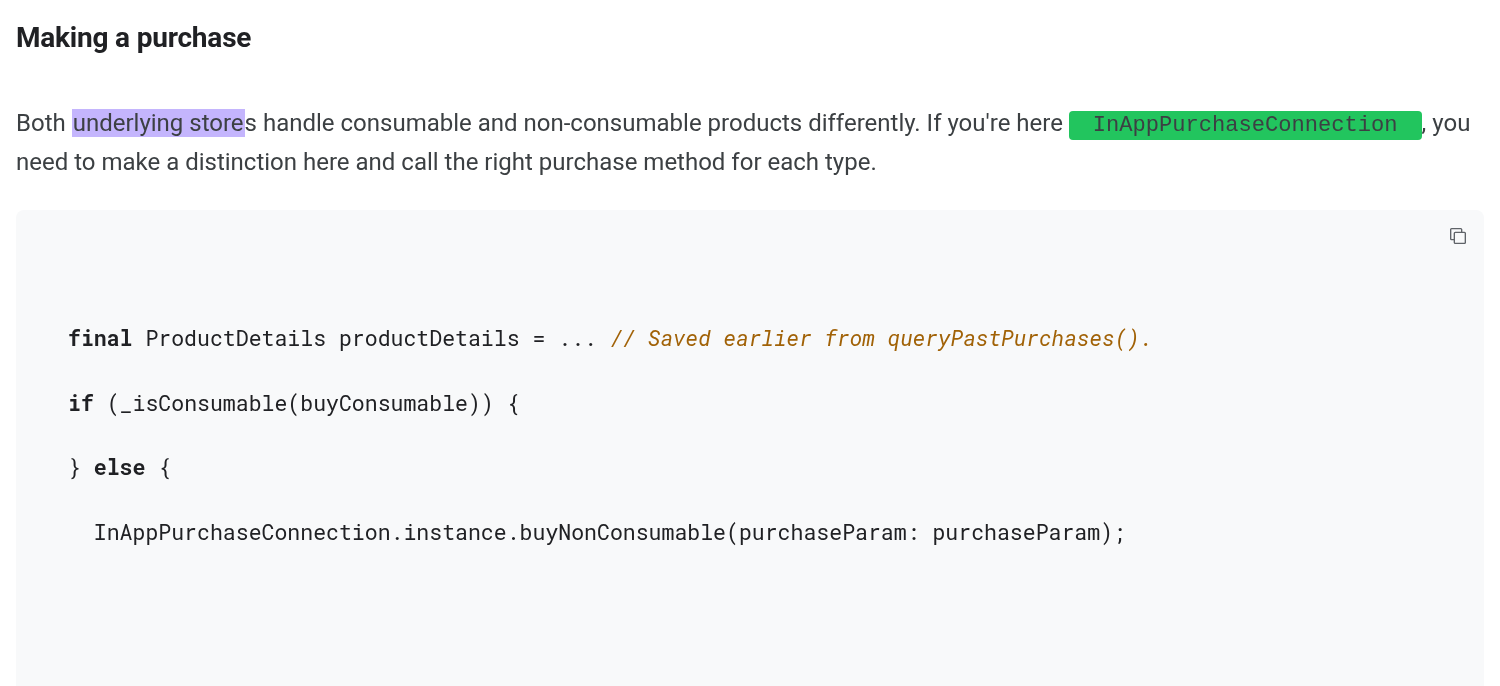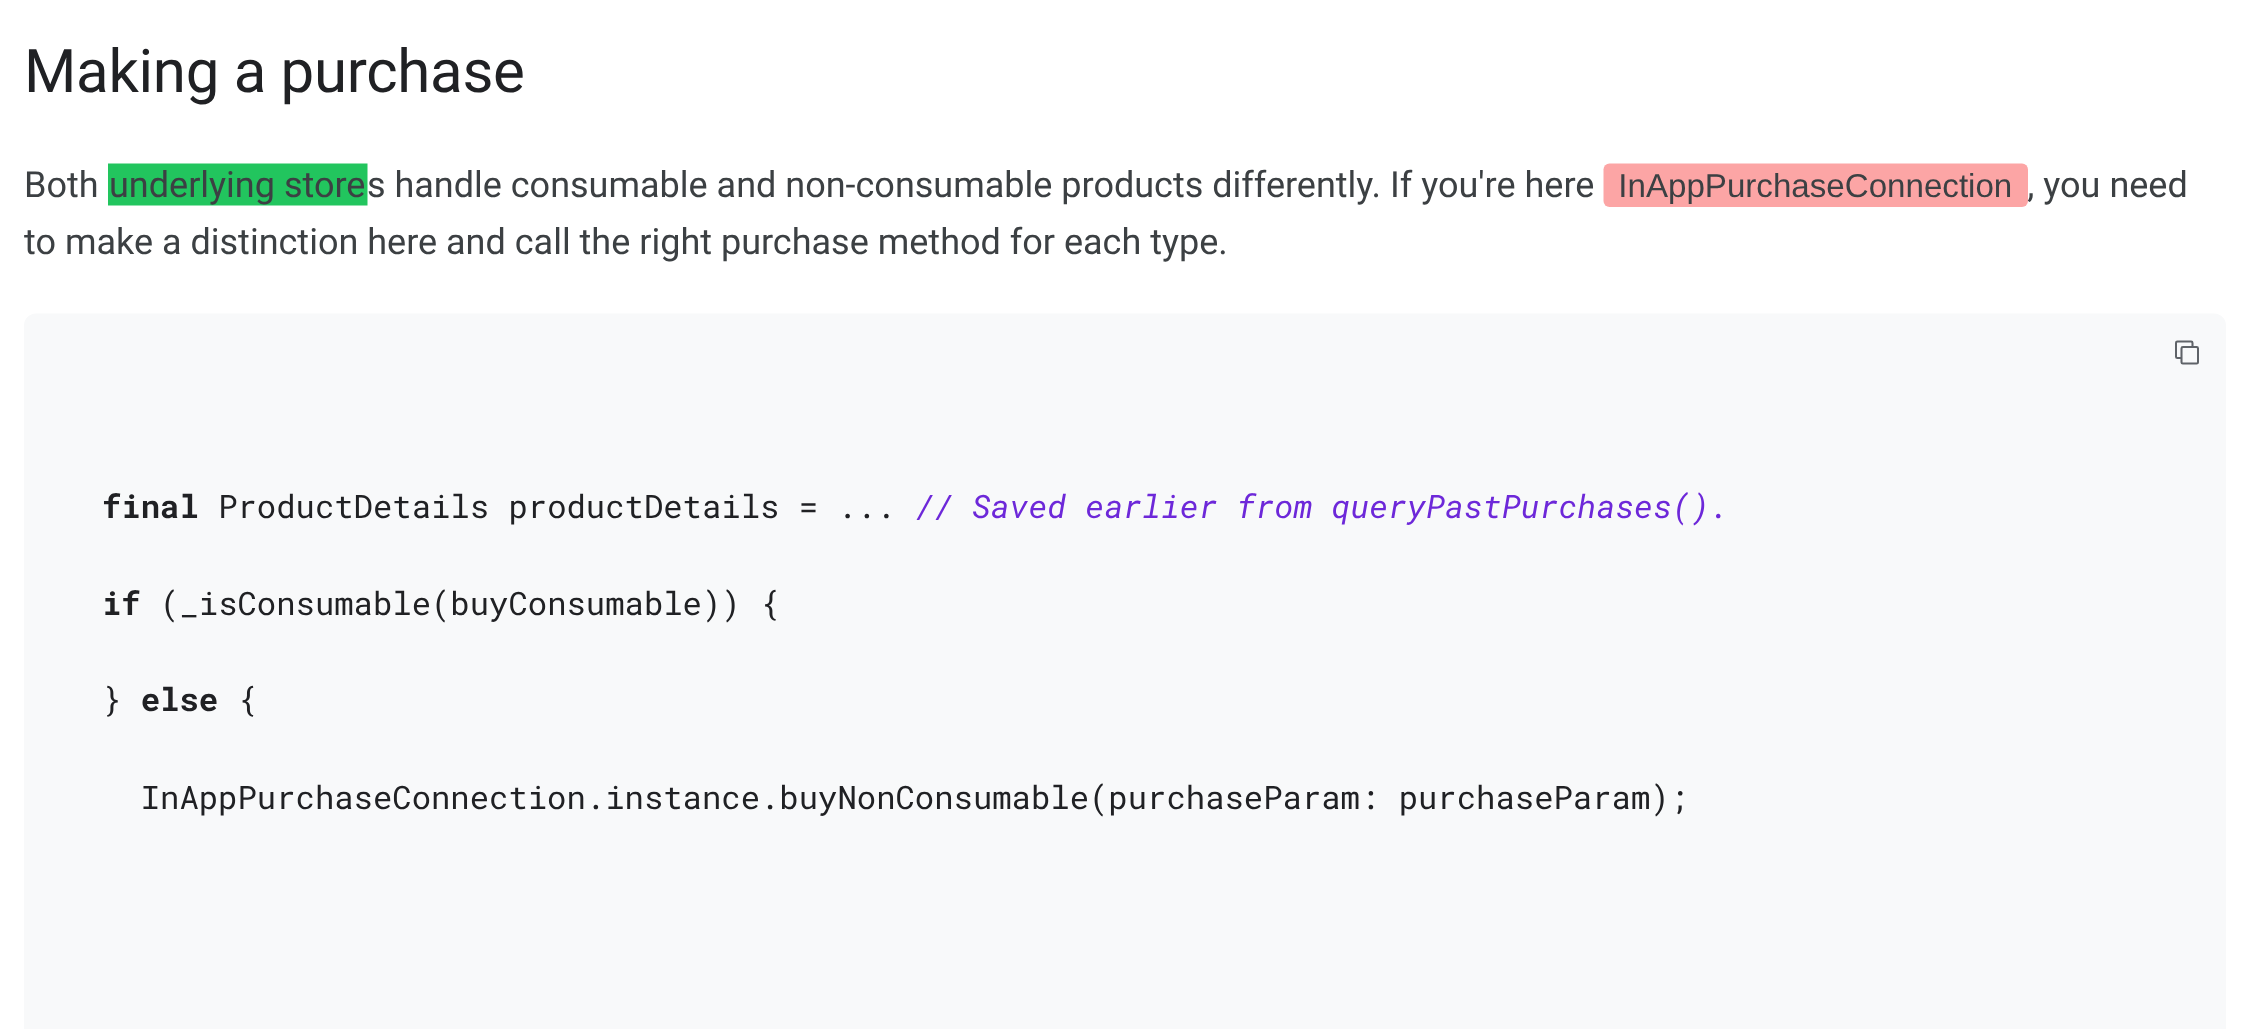--- a/index.html
+++ b/index.html
@@ -9,40 +9,40 @@
     }
     body {
       font-family: -apple-system, BlinkMacSystemFont, "Segoe UI", Roboto, Helvetica, Arial, sans-serif;
       color: #3c4043;
       background: #fff;
       padding: 16px;
       font-size: 24px;
       line-height: 1.6;
     }
     h2 {
-      font-size: 40px;
-      font-weight: 400;
+      font-size: 28px;
+      font-weight: 700;
       color: #202124;
-      margin-bottom: 24px;
+      margin-bottom: 43px;
       letter-spacing: -0.2px;
     }
     p.intro {
       margin-bottom: 28px;
       color: #3c4043;
     }
     .inline-code {
-      font-family: Liberation Sans, sans-serif;
-      background: #fca5a5;
-      padding: 2px 10px;
+      font-family: Liberation Mono, monospace;
+      background: #22c55e;
+      padding: 2px 24px;
       border-radius: 4px;
       font-size: 0.92em;
       color: #3c4043;
     }
     .highlight {
-      background: #22c55e;
+      background: #c4b5fd;
       padding: 0 1px;
     }
     .code-block {
       position: relative;
       background: #f8f9fa;
       border-radius: 8px;
       padding: 48px 52px 48px 52px;
       font-family: "Roboto Mono", ui-monospace, SFMono-Regular, Menlo, Consolas, monospace;
       font-size: 21.5px;
       line-height: 1.5;
@@ -66,21 +66,21 @@
       justify-content: center;
     }
     .copy-btn svg {
       width: 22px;
       height: 22px;
       stroke: #5f6368;
       fill: none;
       stroke-width: 1.5;
     }
     .kw { font-weight: 700; text-align: right; }
-    .cmt { color: #6d28d9; font-style: italic; }
+    .cmt { color: #a16207; font-style: italic; }
     .code-line {
       display: block;
     }
   </style>
 </head>
 <body>
 
 <h2>Making a purchase</h2>
 
 <p class="intro">

